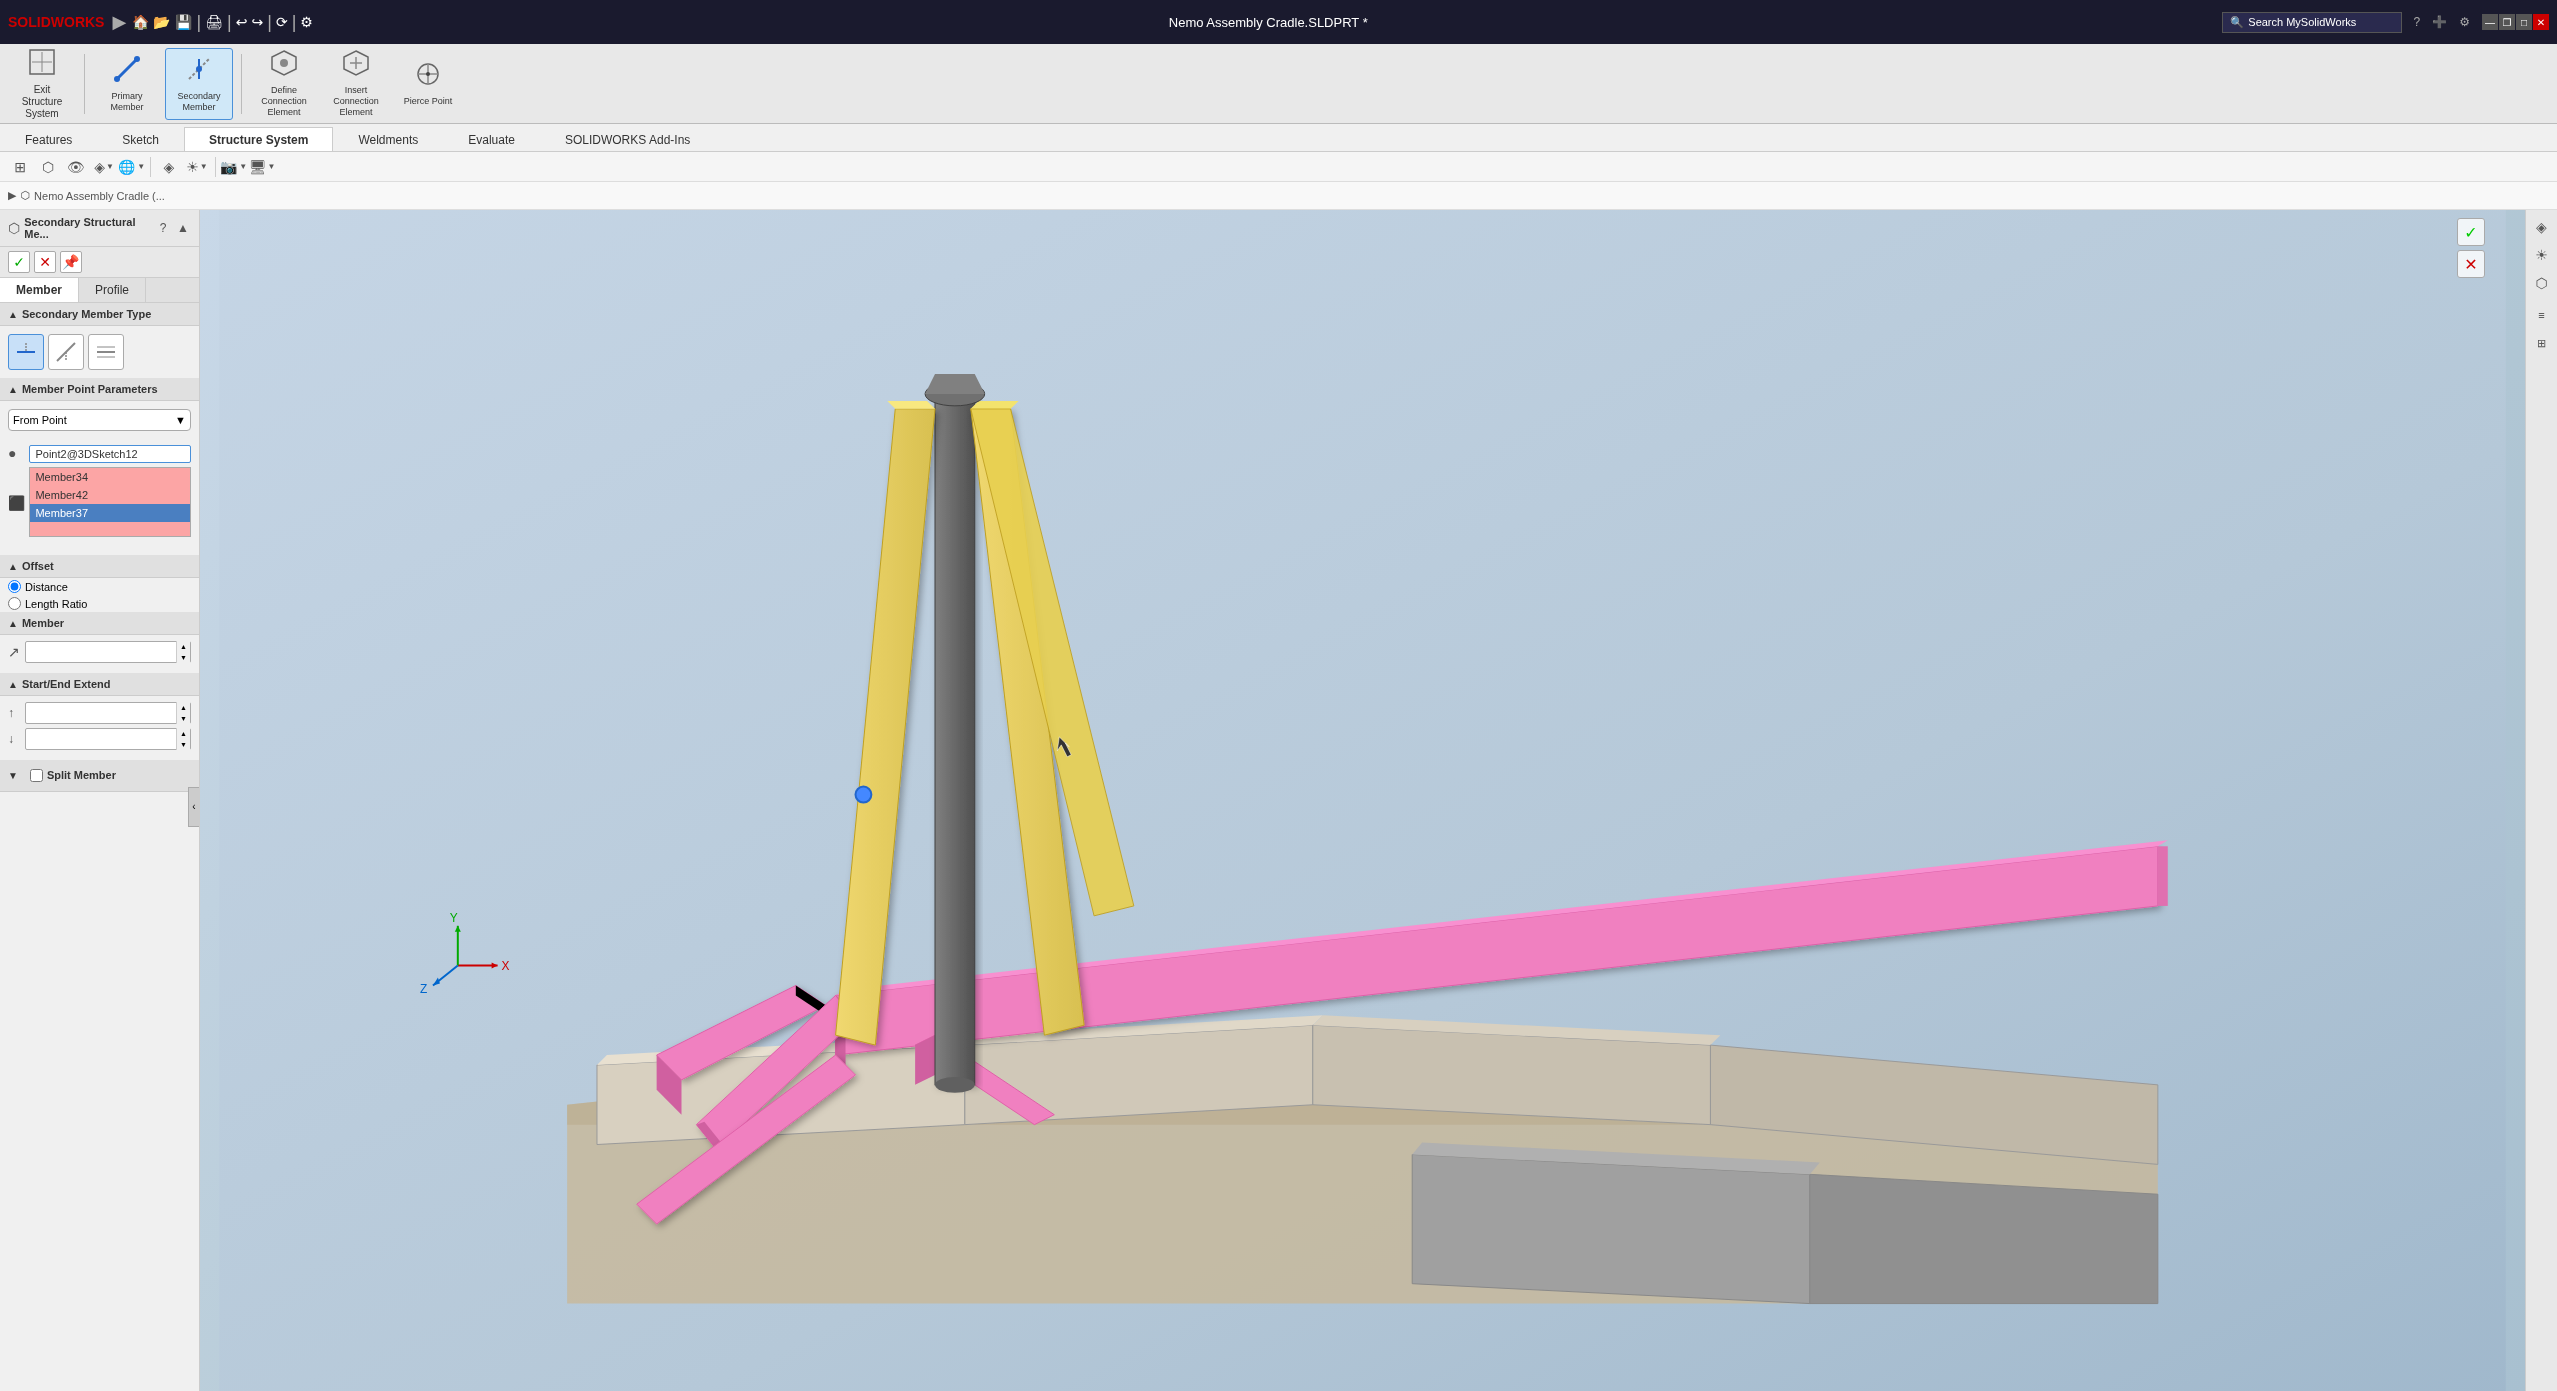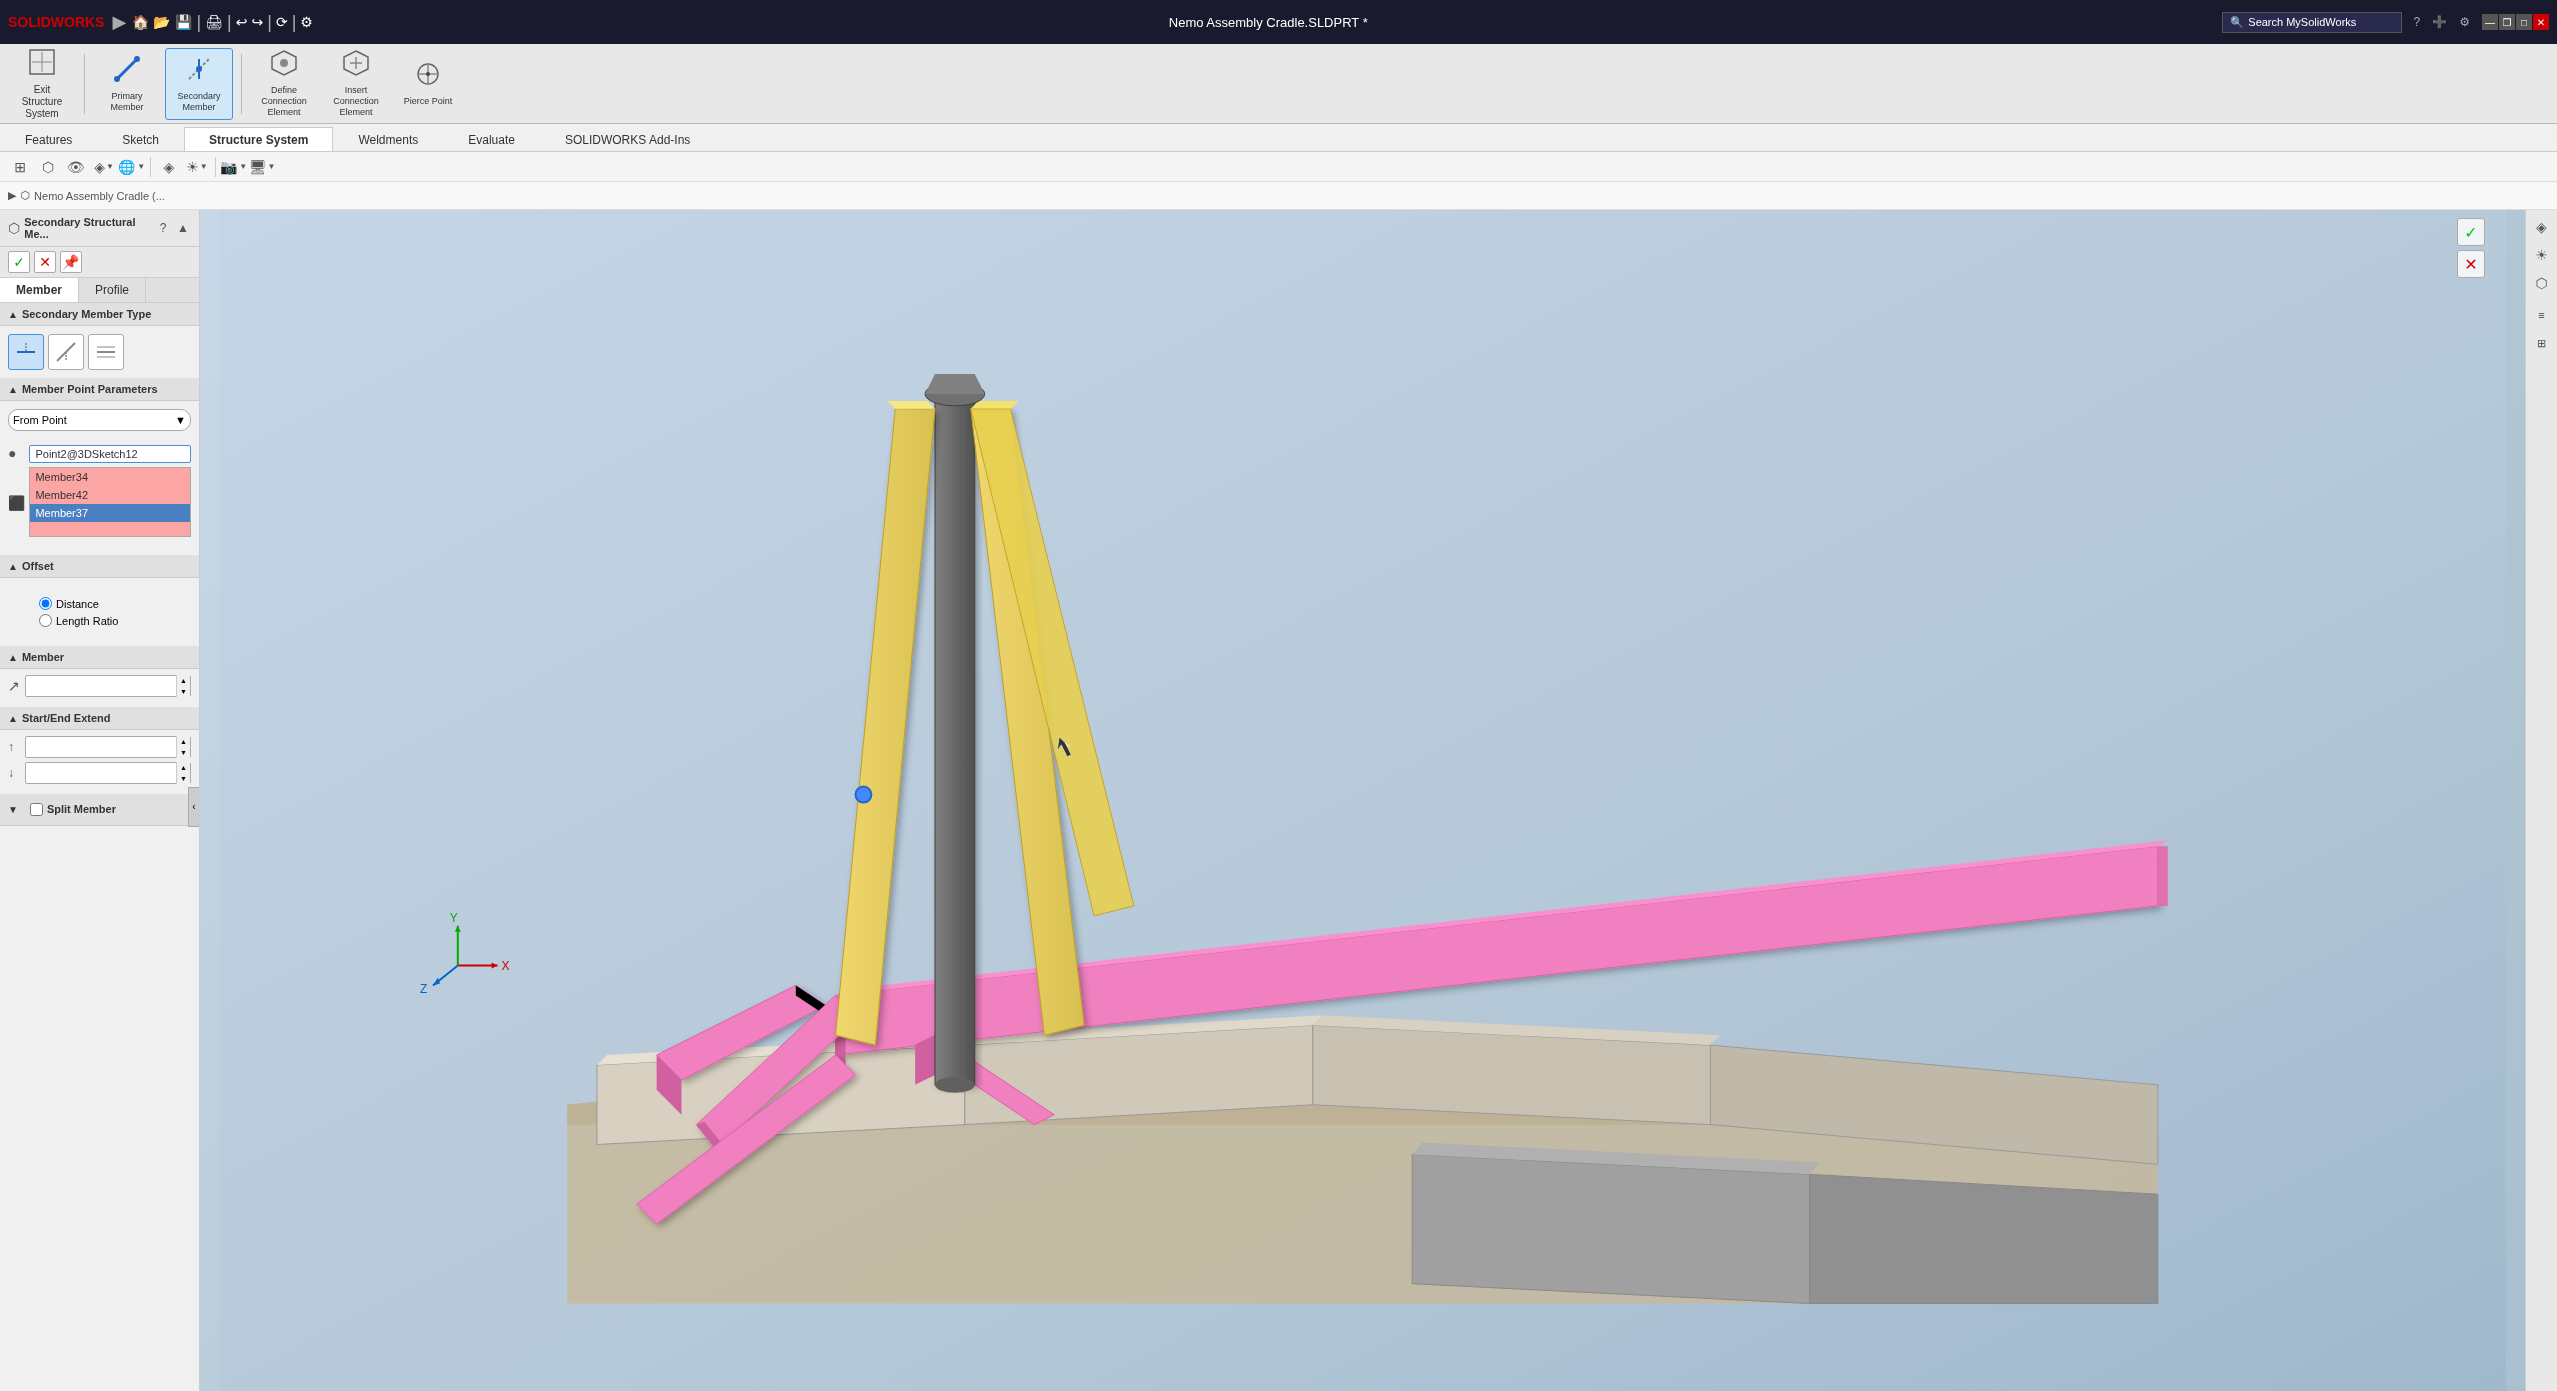--- a/index.html
+++ b/index.html
@@ -210,21 +210,21 @@
     }
     .type-btn.active { background: #c8e0f8; border-color: #4a90d9; }
 
     
     .section-content { padding: 8px; }
     .dropdown-field {
       width: 100%;
       height: 22px;
       background: white;
       border: 1px solid #aaa;
-      border-radius: 10px;
+      border-radius: 4px;
       padding: 0 4px;
       font-size: 11px;
       display: flex; align-items: center; justify-content: space-between;
       cursor: pointer;
       margin-bottom: 6px;
     }
 
     
     .members-area {
       display: flex;
@@ -576,21 +576,21 @@
           <div class="member-item selected">Member37</div>
         </div>
         <div style="height:8px;"></div>
       </div>
     </div>
 
     <div class="section-header">
       <span class="collapse-icon">▲</span>
       <span>Offset</span>
     </div>
-    <div style="padding:17px 0;margin-left:31px;">
+    <div style="padding:0 0;">
       <div class="radio-row">
         <input type="radio" name="offset-type" checked="" style="">
         <span>Distance</span>
       </div>
       <div class="radio-row">
         <input type="radio" name="offset-type" style="">
         <span>Length Ratio</span>
       </div>
     </div>
 

